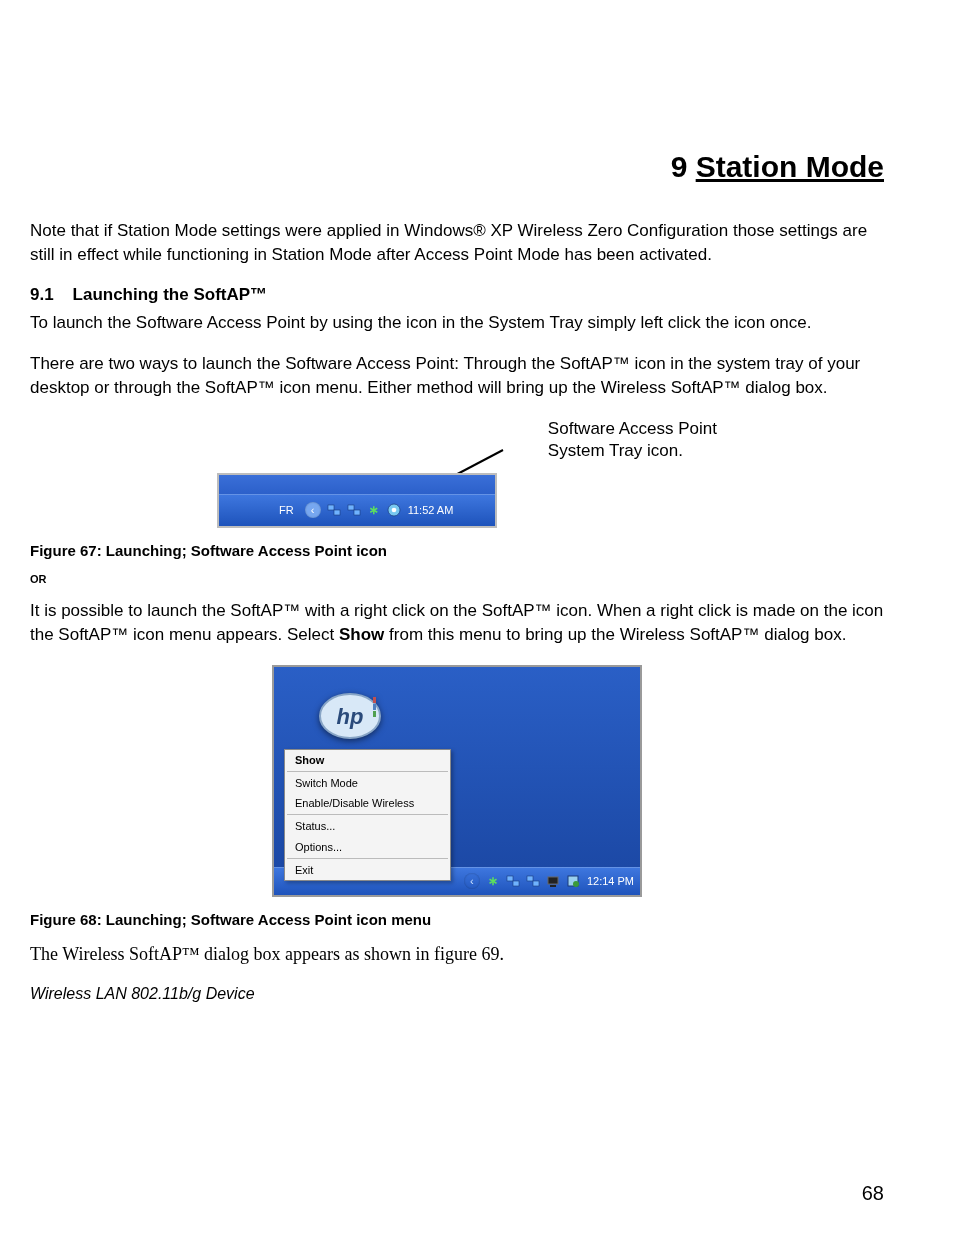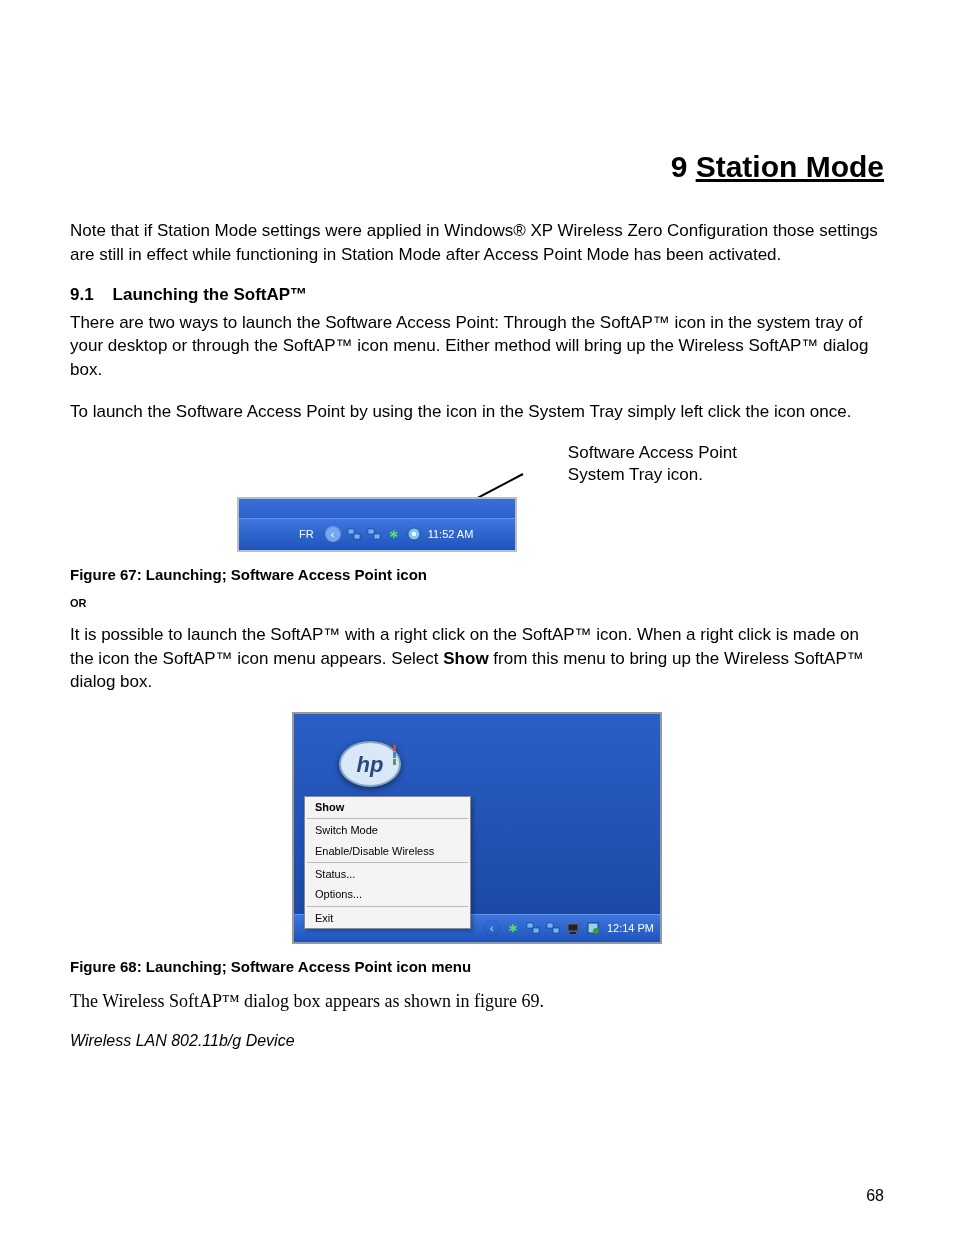--- a/index.html
+++ b/index.html
@@ -7,21 +7,21 @@
     padding: 0;
     background: #fff;
     font-family: "Futura", "Century Gothic", "Trebuchet MS", Arial, sans-serif;
     color: #000;
     width: 954px;
     height: 1235px;
     position: relative;
     box-sizing: border-box;
   }
   .page {
-    padding: 60px 70px 30px 70px;
+    padding: 60px 70px 30px 30px;
     box-sizing: border-box;
   }
   .chapter-title {
     text-align: right;
     font-size: 30px;
     font-weight: bold;
     margin-top: 90px;
     margin-bottom: 35px;
   }
   .chapter-title .underline { text-decoration: underline; }
@@ -43,21 +43,21 @@
   }
   .footer-title {
     font-style: italic;
     font-size: 16px;
     margin-top: 2px;
   }
   .page-number {
     position: absolute;
     right: 70px;
     bottom: 30px;
-    font-size: 16px;
+    font-size: 20px;
   }
 
   
   .fig67-wrap {
     position: relative;
     width: 500px;
     margin: 10px auto 10px auto;
     height: 110px;
   }
   .fig67-label {
@@ -196,22 +196,22 @@
   </div>
 
   <p class="body">Note that if Station Mode settings were applied in Windows® XP Wireless Zero Configuration those settings are still in effect while functioning in Station Mode after Access Point Mode has been activated.</p>
 
   <div class="section-heading">
     <span>9.1</span>
     &nbsp;&nbsp;
     <span>Launching the SoftAP™</span>
   </div>
 
+  <p class="body">To launch the Software Access Point by using the icon in the System Tray simply left click the icon once.</p>
   <p class="body">There are two ways to launch the Software Access Point:  Through the SoftAP™  icon in the system tray of your desktop or through the SoftAP™  icon menu. Either method will bring up the Wireless SoftAP™  dialog box.</p>
-  <p class="body">To launch the Software Access Point by using the icon in the System Tray simply left click the icon once.</p>
 
   <div class="fig67-wrap">
     <div class="fig67-label">
       <span>Software Access Point</span><br>
       <span>System Tray icon.</span>
     </div>
     <svg class="fig67-arrow" viewBox="0 0 90 50">
       <line x1="86" y1="4" x2="10" y2="44" stroke="#000" stroke-width="2"></line>
       <polygon points="10,44 20,34 22,42" fill="#000"></polygon>
     </svg>

